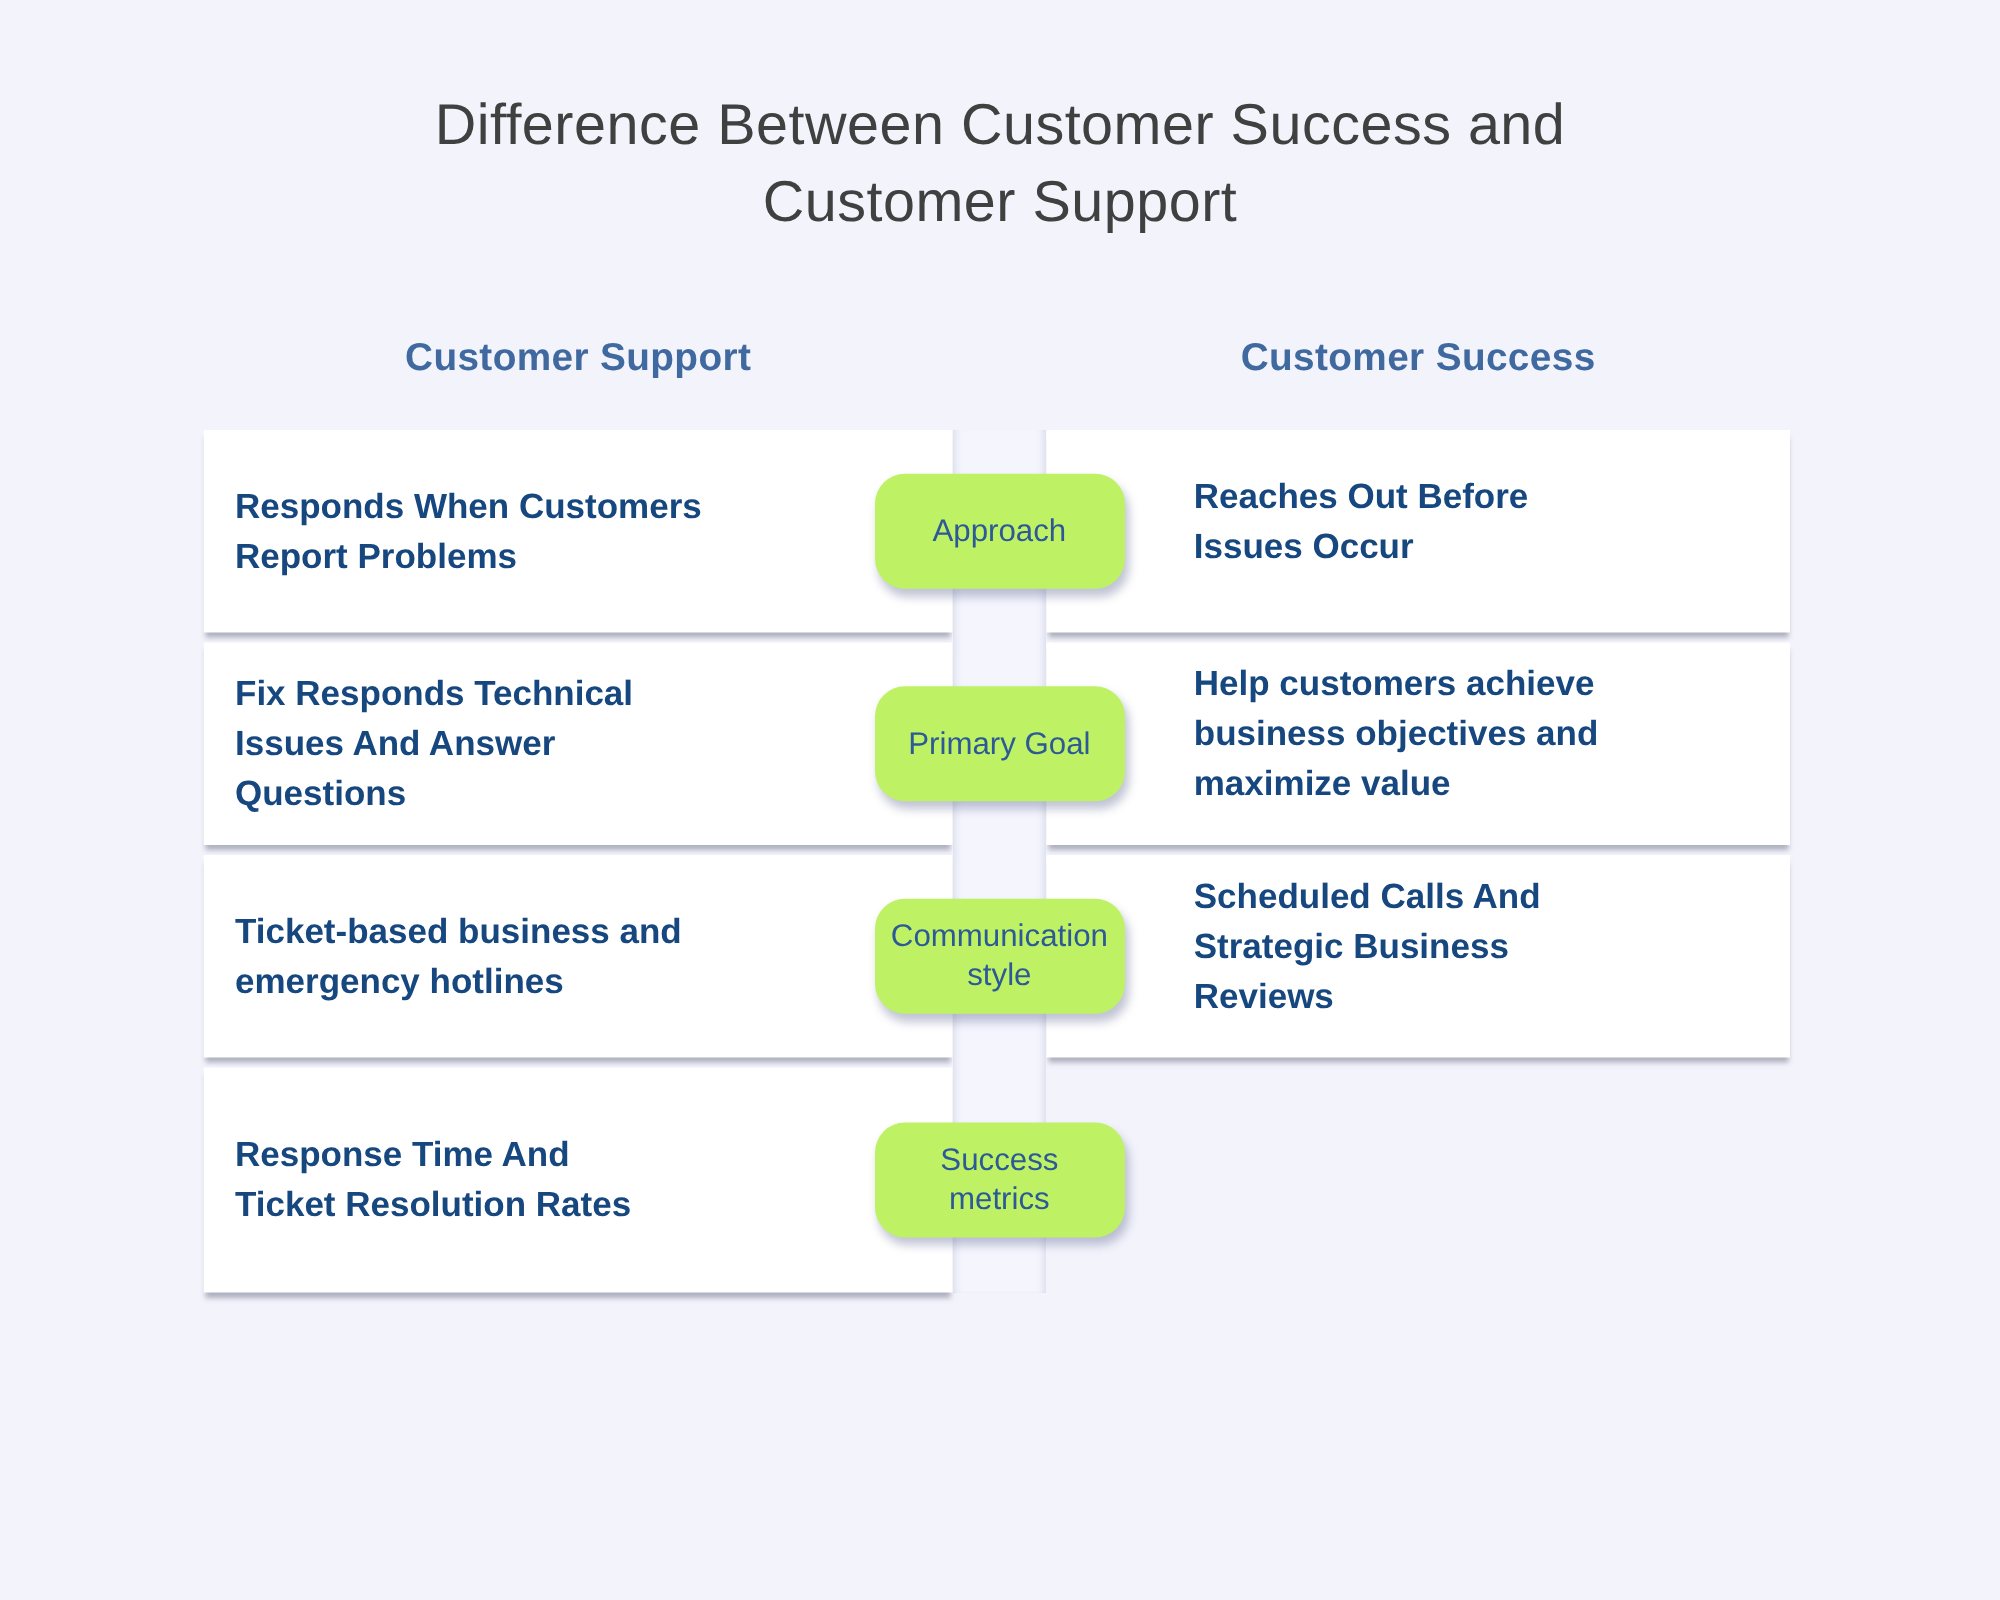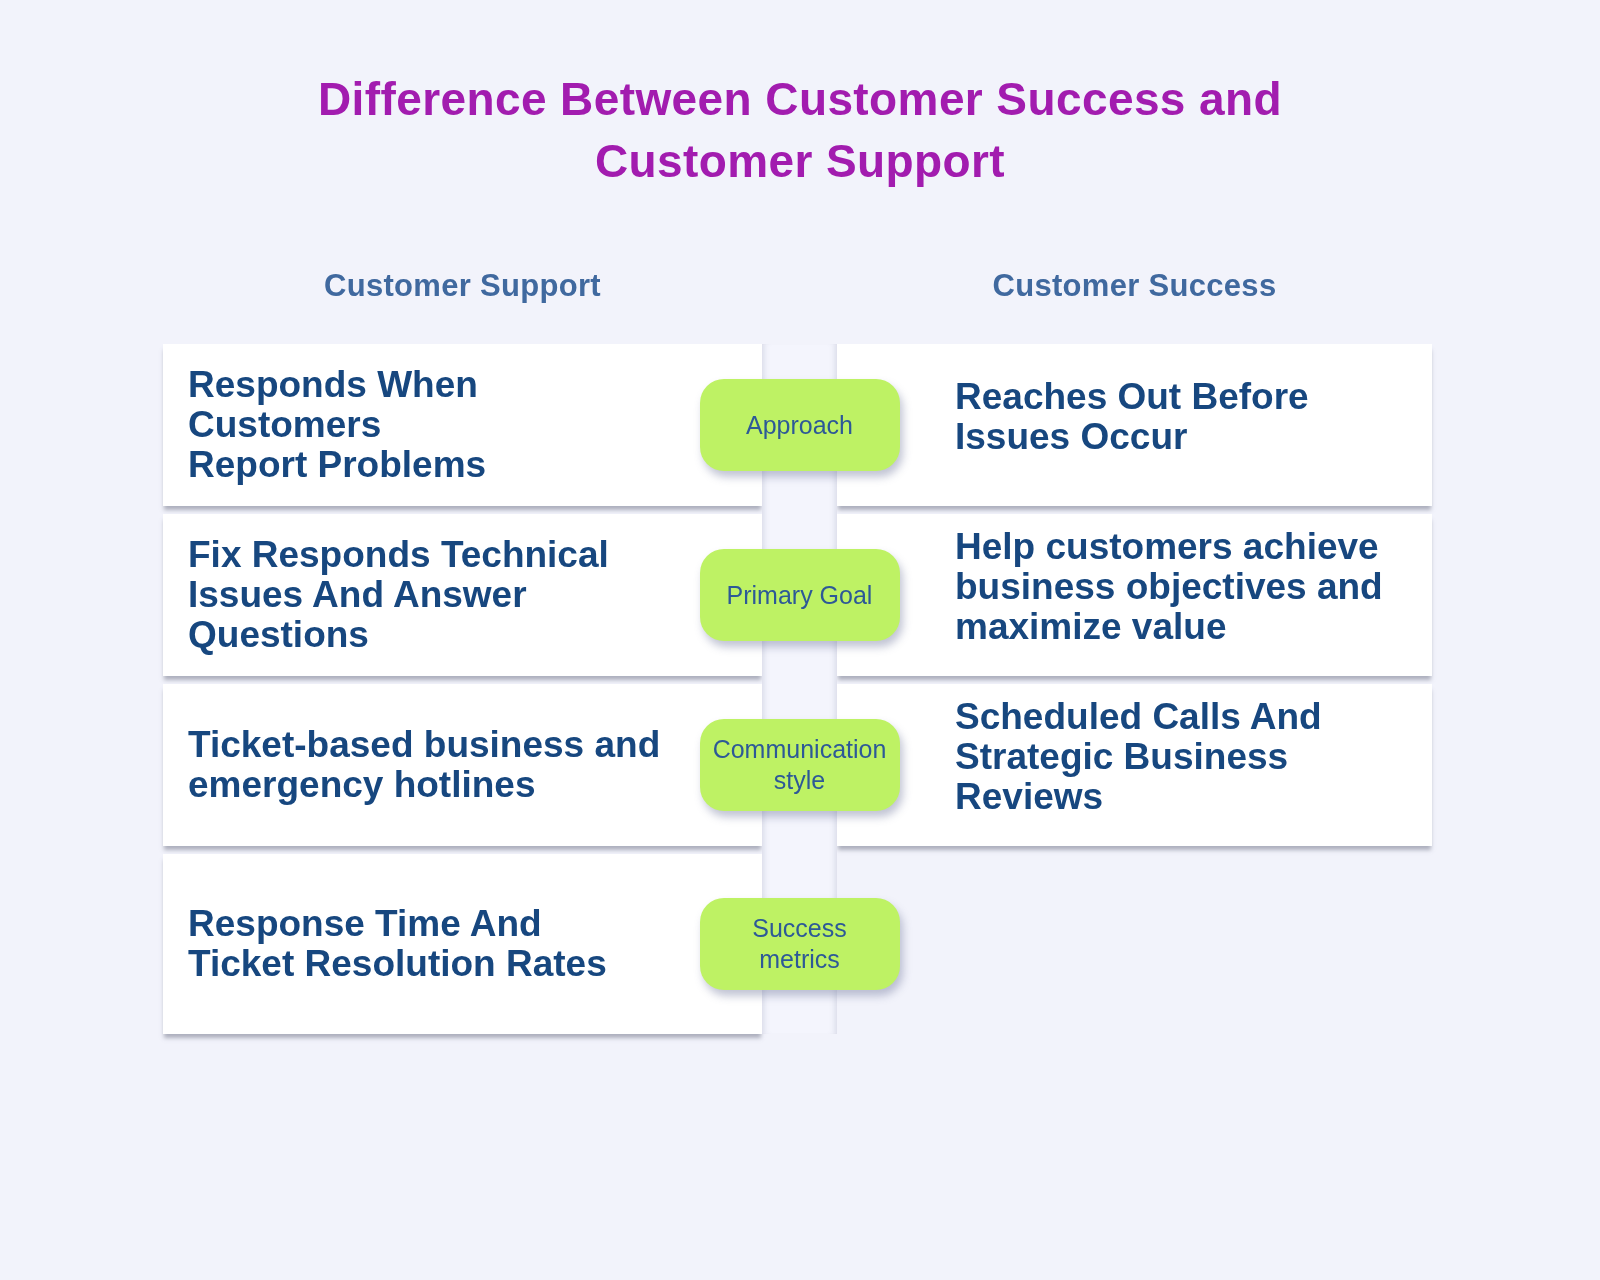--- a/index.html
+++ b/index.html
@@ -10,23 +10,23 @@
     width: 1600px;
     height: 1280px;
     background: #f2f3fb;
     font-family: "Liberation Sans", "DejaVu Sans", sans-serif;
     overflow: hidden;
   }
   .title {
     margin: 68px 40px 0;
     text-align: center;
     font-size: 46px;
-    font-weight: 700;
+    font-weight: 400;
     letter-spacing: 0.4px;
-    color: #a21caf;
+    color: #404040;
     line-height: 1.35;
     white-space: pre-line;
   }
   .headers {
     display: grid;
     grid-template-columns: 599px 75px 595px;
     margin: 76px 0 0 163px;
   }
   .col-header {
     text-align: center;
@@ -60,21 +60,21 @@
   .card {
     background: #ffffff;
     box-shadow: 0 5px 4px -1px rgba(106,110,130,0.5);
     display: flex;
     align-items: center;
     box-sizing: border-box;
   }
   .left-card  { padding: 0 90px 0 25px; }
   .right-card { padding: 0 20px 16px 118px; }
   .card-text {
-    font-size: 37px;
+    font-size: 28px;
     font-weight: 600;
     color: #17477f;
     line-height: 40px;
     white-space: pre-line;
   }
   .pill-cell {
     display: flex;
     align-items: center;
     justify-content: center;
     overflow: visible;

